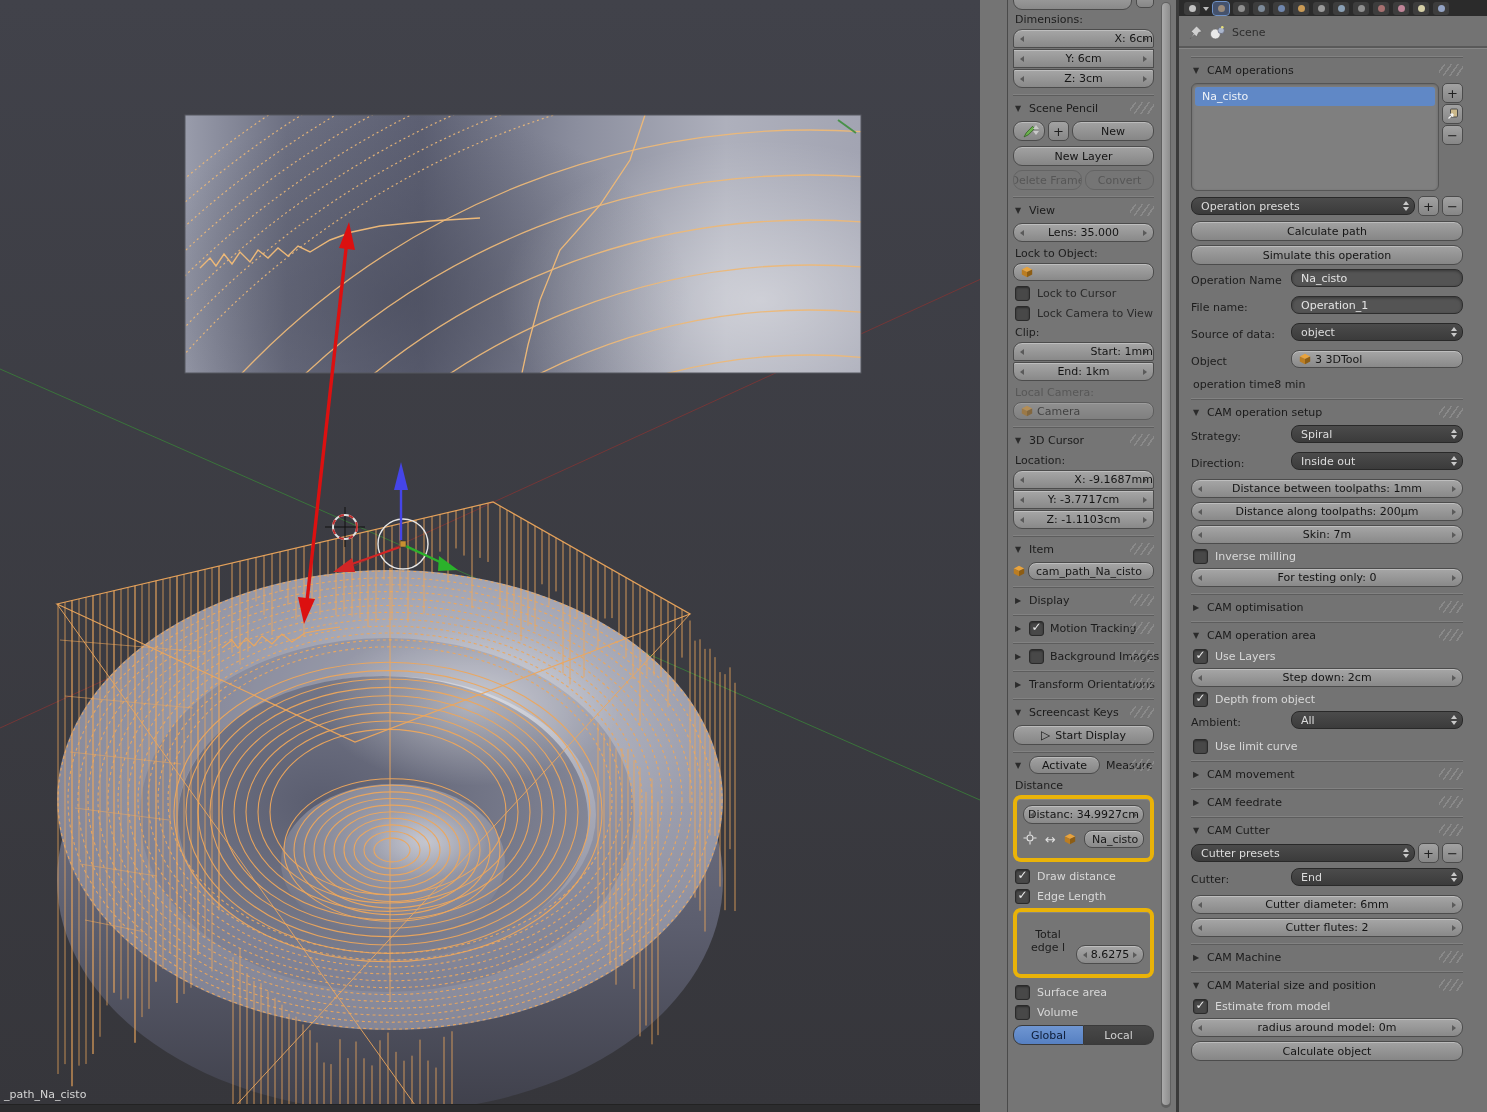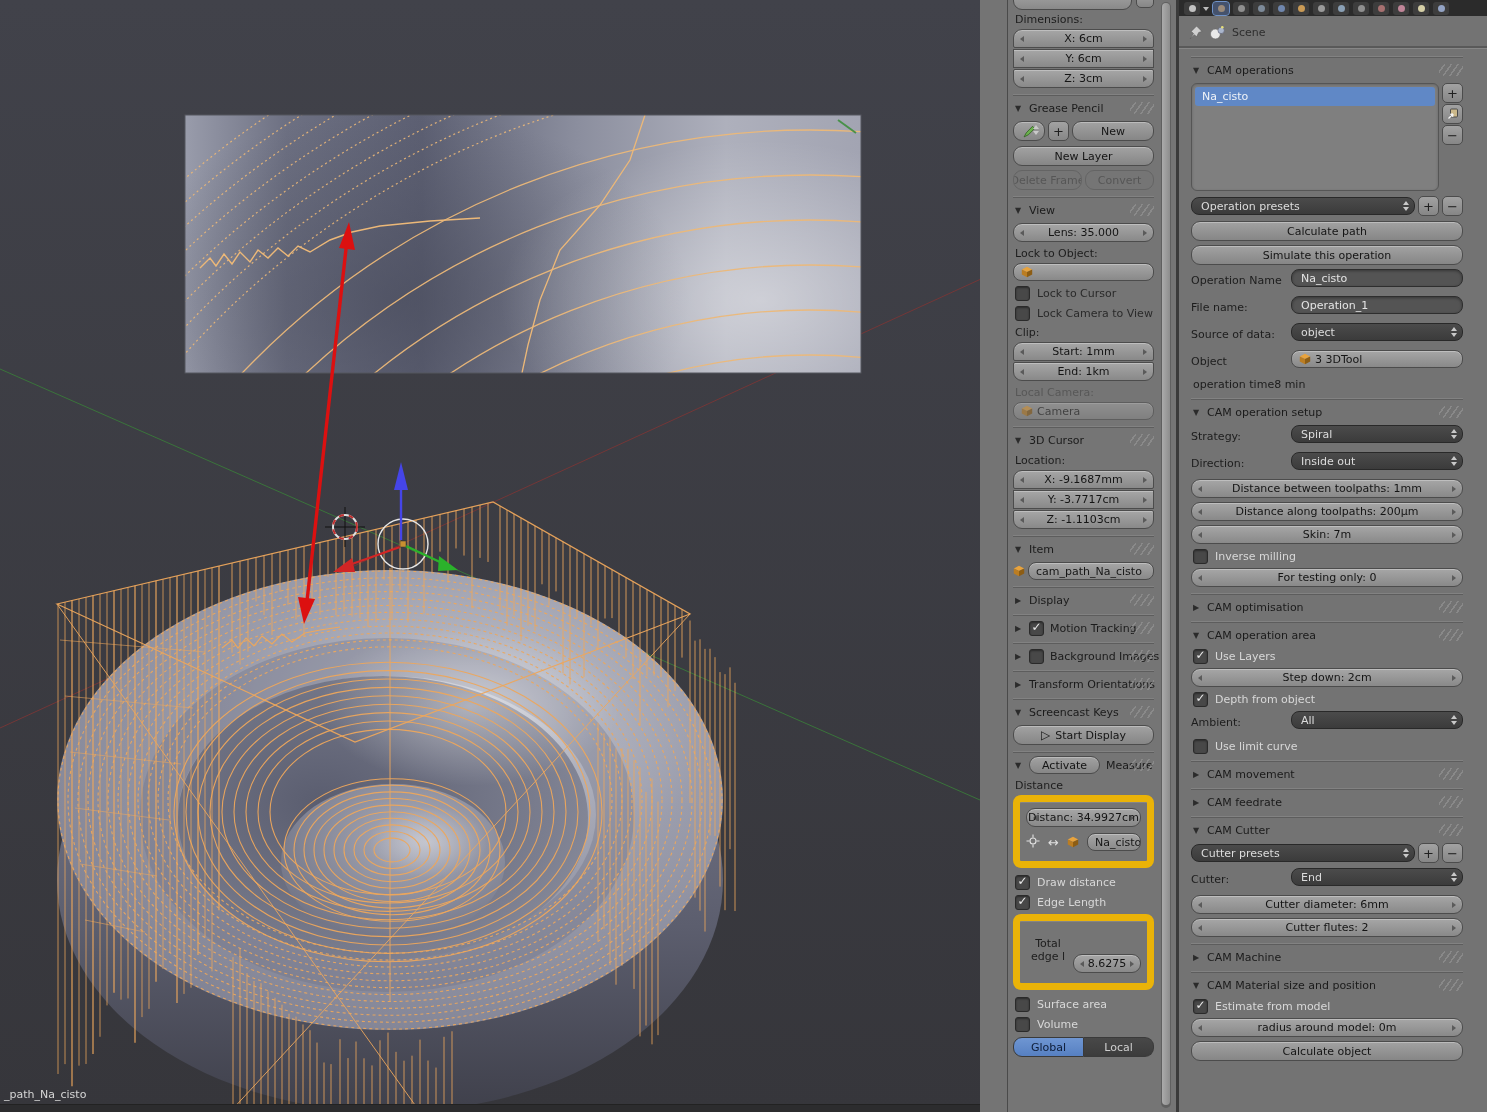--- a/index.html
+++ b/index.html
@@ -19,21 +19,21 @@
   
   .lab{height:15px;line-height:15px;margin:3px 0 2px 2px;color:#1d1d1d;white-space:nowrap;}
   .lab.dim{color:#585858;}
   .pill{position:relative;height:17px;background:linear-gradient(#a6a6a6,#898989);border:1px solid #4c4c4c;
         border-radius:9px;display:flex;align-items:center;justify-content:center;color:#141414;
         box-shadow:inset 0 1px 0 rgba(255,255,255,.28);white-space:nowrap;overflow:hidden;}
   .pill .al,.pill .ar{position:absolute;top:5.5px;width:0;height:0;border-top:3.5px solid transparent;border-bottom:3.5px solid transparent;opacity:.5;}
   .al{left:6px;border-right:4px solid #1e1e1e;}
   .ar{right:6px;border-left:4px solid #1e1e1e;}
   .stack .pill{border-radius:0;margin-top:1px;}
-  .stack .pill:first-child{border-radius:9px 9px 2px 2px;margin-top:0;}
+  .stack .pill:first-child{border-radius:9px 9px 2px 2px;margin-top:0;justify-content:flex-end;}
   .stack .pill:last-child{border-radius:2px 2px 9px 9px;}
   .widget{margin-bottom:4px;}
   .btn{height:18px;background:linear-gradient(#a2a2a2,#868686);border:1px solid #4c4c4c;border-radius:9px;
        display:flex;align-items:center;justify-content:center;gap:5px;color:#151515;
        box-shadow:inset 0 1px 0 rgba(255,255,255,.28);white-space:nowrap;overflow:hidden;text-align:center;}
   .btn.dis{background:none;border-color:#646464;color:#565656;box-shadow:none;}
   .btn.small{height:16px;padding:0 12px;flex:none;}
   .menu{position:relative;height:18px;background:linear-gradient(#4b4b4b,#3b3b3b);border:1px solid #292929;border-radius:8px;
         display:flex;align-items:center;color:#dcdcdc;padding:0 18px 0 9px;white-space:nowrap;overflow:hidden;box-sizing:border-box;}
   .spin{position:absolute;right:5px;top:3px;display:flex;flex-direction:column;gap:2px;}
@@ -53,21 +53,21 @@
   .clab.darklab{color:#2a2a2a;}
   .phdr{position:relative;display:flex;align-items:center;gap:6px;height:16px;margin:7px 0 5px;color:#1b1b1b;
         border-top:1px solid #5d5d5d;box-shadow:0 -1px 0 #828282;padding-top:4px;white-space:nowrap;}
   .tri{font-size:8px;color:#2b2b2b;width:10px;flex:none;text-align:center;}
   .hatch{position:absolute;right:0;top:6px;width:24px;height:12px;opacity:.55;
          background:repeating-linear-gradient(125deg,transparent 0 4px,#9b9b9b 4px 5.5px);}
   .prow{display:flex;align-items:center;gap:6px;margin-bottom:5px;}
   .rlab{width:94px;flex:none;color:#1d1d1d;white-space:nowrap;overflow:hidden;}
   .rw{flex:1;min-width:0;}
   .hrow{display:flex;gap:3px;margin-bottom:5px;align-items:center;}
-  .grp{border:7px solid #eab308;border-radius:8px;padding:6px 6px 5px;margin-bottom:6px;box-shadow:inset 0 1px 0 rgba(255,255,255,.12);}
+  .grp{border:4px solid #eab308;border-radius:8px;padding:6px 6px 5px;margin-bottom:6px;box-shadow:inset 0 1px 0 rgba(255,255,255,.12);}
   .grp .widget:last-child{margin-bottom:0;}
   .seg{display:flex;margin:5px 0;}
   .segb{flex:1;height:18px;display:flex;align-items:center;justify-content:center;border:1px solid #3a3a3a;color:#cfcfcf;background:linear-gradient(#484848,#3c3c3c);}
   .segb:first-child{border-radius:9px 0 0 9px;}
   .segb:last-child{border-radius:0 9px 9px 0;border-left:none;}
   .segb.on{background:linear-gradient(#6f96d2,#5680c2);color:#0e1d38;}
   .list{flex:1;height:100px;background:#7f7f7f;border:1px solid #555;border-radius:6px;padding:3px;box-shadow:inset 0 1px 3px rgba(0,0,0,.2);}
   .lrow{height:19px;border-radius:3px;display:flex;align-items:center;padding:0 7px;color:#eef2f8;}
   .lrow.sel{background:#6088c6;}
   .vcol{display:flex;flex-direction:column;gap:1px;width:21px;flex:none;align-self:flex-start;}
@@ -395,21 +395,21 @@
             <span>Y: 6cm</span>
           </div>
           <div class="pill">
             <i class="al"></i>
             <i class="ar"></i>
             <span>Z: 3cm</span>
           </div>
         </div>
         <div class="phdr">
           <span class="tri">▼</span>
-          <span>Grease Pencil</span>
+          <span>Scene Pencil</span>
           <div class="hatch"></div>
         </div>
         <div class="hrow widget">
           <div class="btn iconbtn">
             <svg width="13" height="13" viewBox="0 0 12 12">
               <path d="M1 11 L3 7.2 L8.8 1.2 L10.8 3.2 L5 9 Z" fill="#6ab04c" stroke="#2d5a1e" stroke-width="0.7"></path>
             </svg>
             <div class="spin">
               <i class="u"></i>
               <i class="d"></i>

